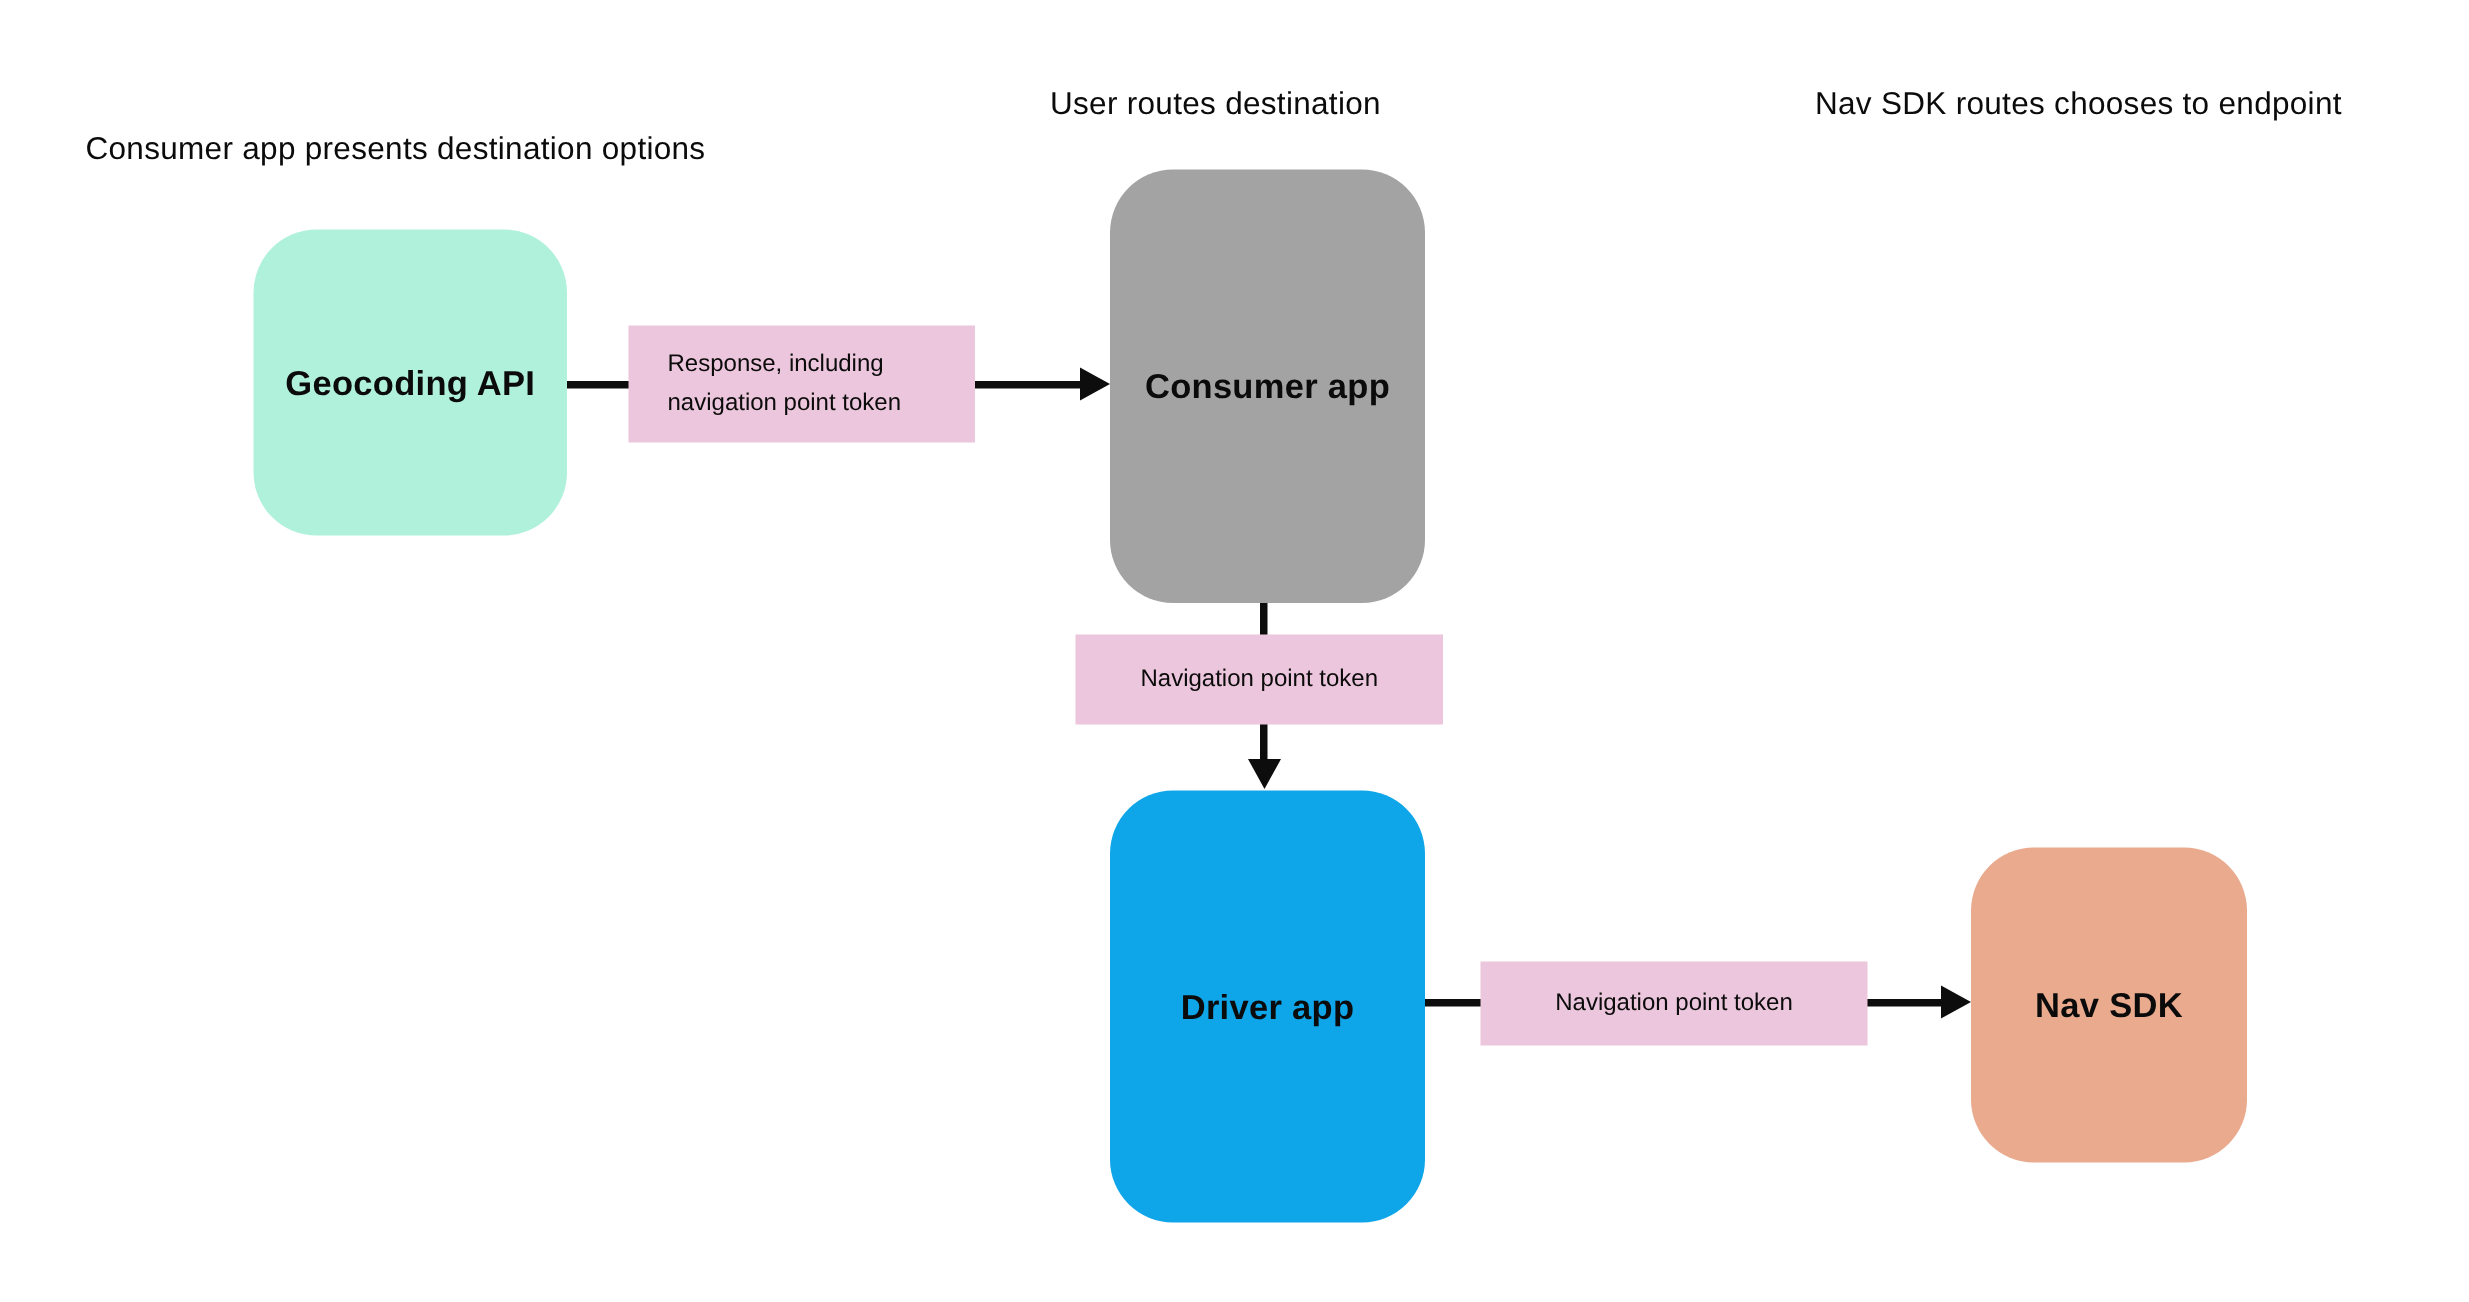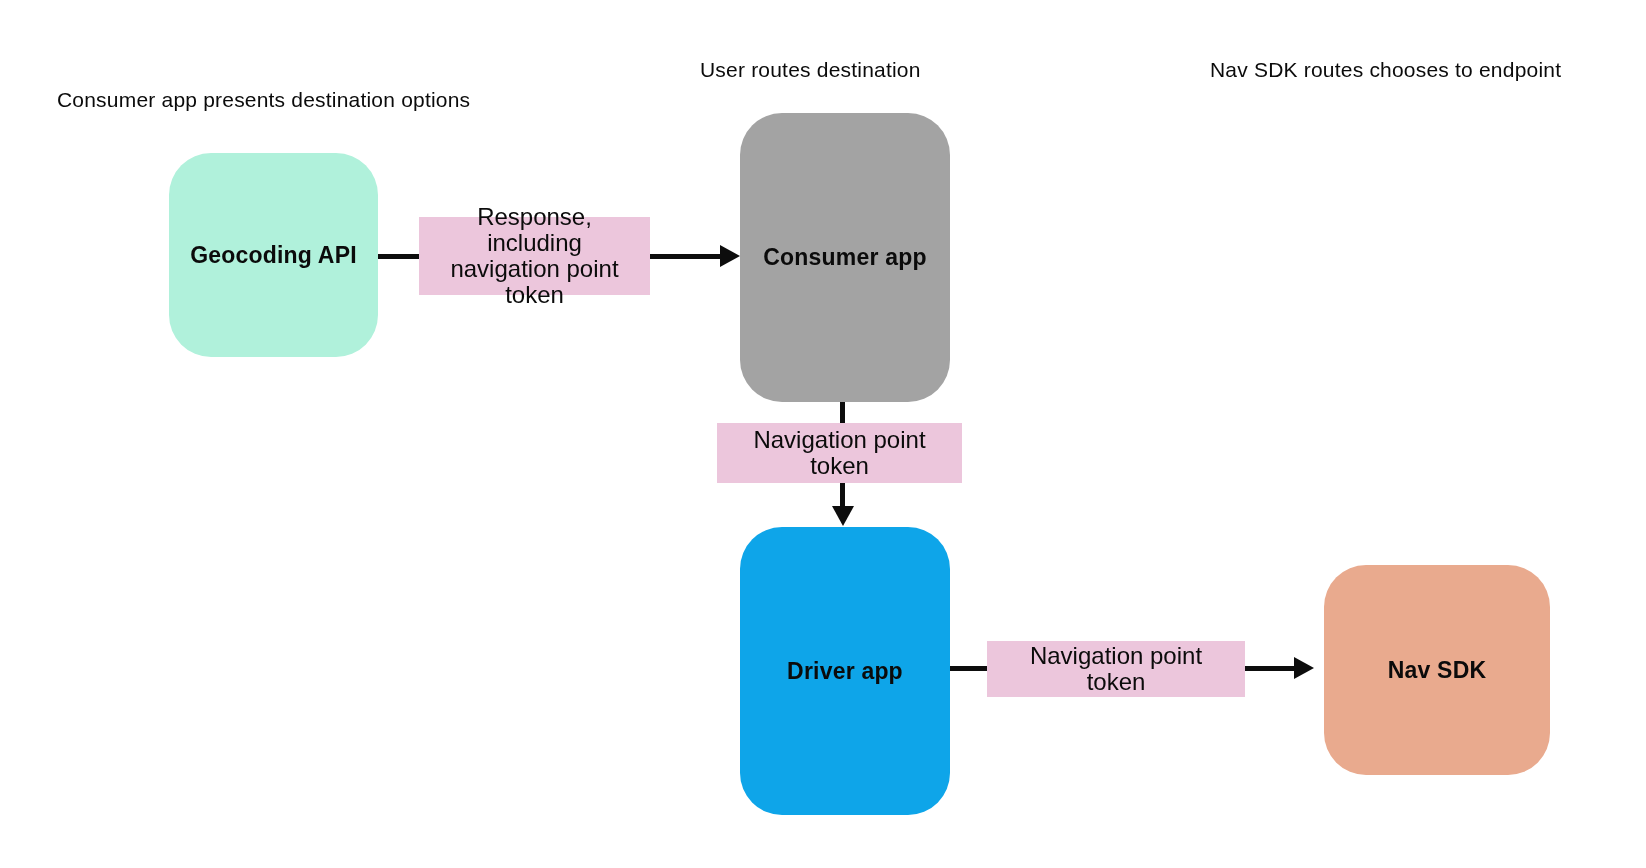--- a/index.html
+++ b/index.html
@@ -38,21 +38,21 @@
   }
   .node .node-label {
     font-size: 23px;
     font-weight: 700;
     color: #0b0b0b;
     letter-spacing: 0.2px;
   }
   #node-geocoding-api { left: 169px;  top: 153px; width: 209px; height: 204px; }
   #node-consumer-app  { left: 740px;  top: 113px; width: 210px; height: 289px; }
   #node-driver-app    { left: 740px;  top: 527px; width: 210px; height: 288px; }
-  #node-nav-sdk       { left: 1314px; top: 565px; width: 226px; height: 210px; margin-left: 10px; }
+  #node-nav-sdk       { left: 1314px; top: 565px; width: 184px; height: 210px; }
 
   .edge-line-h {
     position: absolute;
     height: 5px;
   }
   .edge-line-v {
     position: absolute;
     width: 5px;
   }
   #edge1-line { left: 378px; top: 254px; width: 342px; }
@@ -77,22 +77,22 @@
   }
   #edge1-arrowhead { left: 720px;  top: 245px; }
   #edge2-arrowhead { left: 832px;  top: 506px; }
   #edge3-arrowhead { left: 1294px; top: 657px; }
 
   .edge-label {
     position: absolute;
     display: flex;
     align-items: center;
     justify-content: center;
-    text-align: center;
-    font-size: 24px;
+    text-align: left;
+    font-size: 16px;
     font-weight: 400;
     line-height: 26px;
     color: #0b0b0b;
     padding: 0 26px;
     box-sizing: border-box;
   }
   #edge1-label { left: 419px; top: 217px; width: 231px; height: 78px; }
   #edge2-label { left: 717px; top: 423px; width: 245px; height: 60px; }
   #edge3-label { left: 987px; top: 641px; width: 258px; height: 56px; }
 </style>

